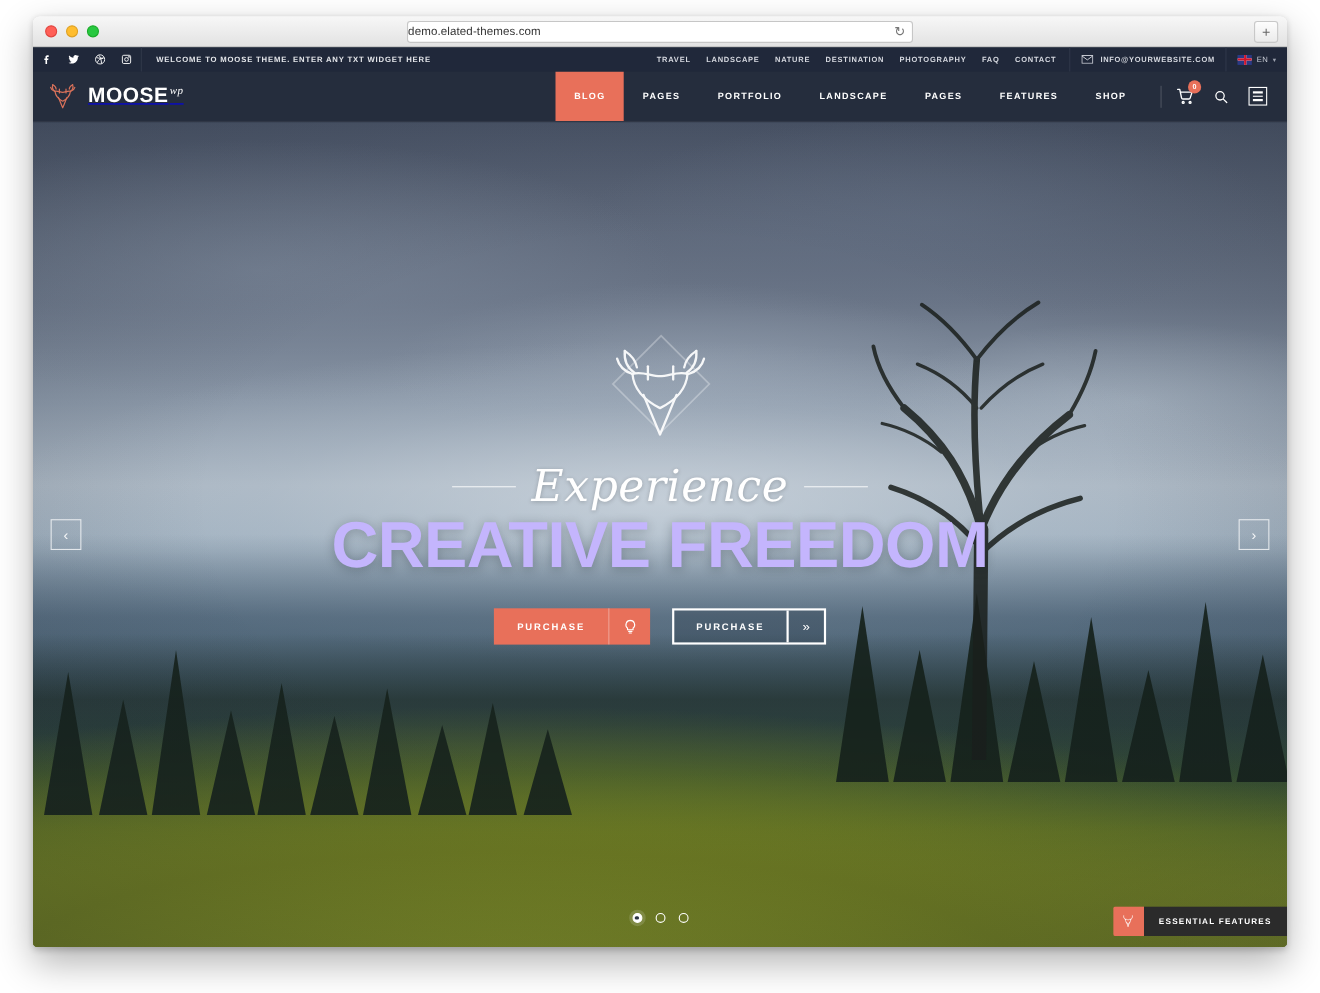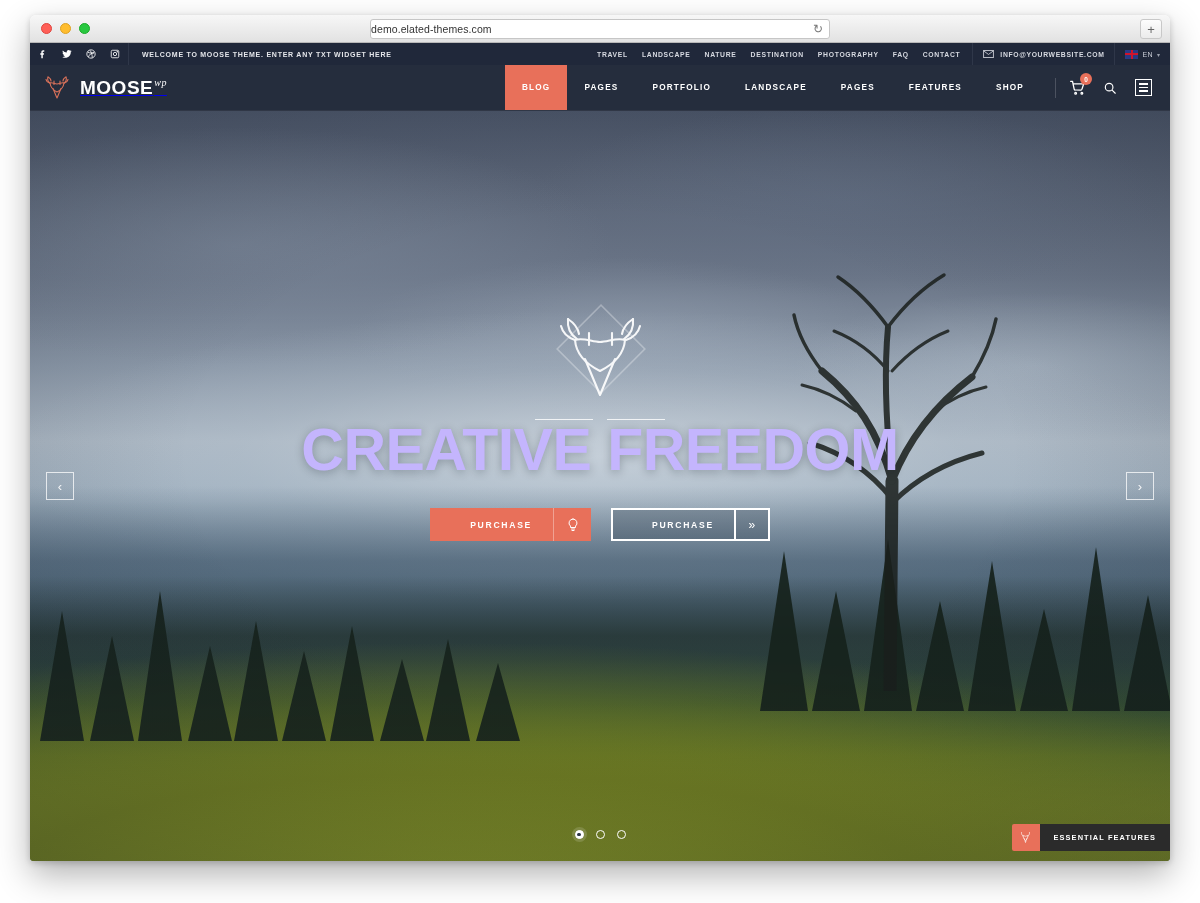--- a/index.html
+++ b/index.html
@@ -382,21 +382,20 @@
     display: flex;
     justify-content: center;
     gap: 20px;
   }
   .btn {
     display: flex;
     align-items: stretch;
     height: 33px;
     text-decoration: none;
     cursor: pointer;
-    padding-left: 19px;
   }
   .btn-solid { background: #e8705a; }
   .btn-solid .btn-label {
     color: #fff; font-weight: bold; font-size: 8.6px; letter-spacing: 1.7px;
     padding: 0 21px; display:flex; align-items:center;
   }
   .btn-solid .btn-ico {
     width: 38px;
     border-left: 1px solid rgba(255,255,255,0.35);
     display:flex; align-items:center; justify-content:center;
@@ -689,20 +688,21 @@
             <path d="M37 39 C45 36 54 41 62 41 C70 41 79 36 87 39"></path>
             <path d="M37 39 C38 52 46 62 62 70 C78 62 86 52 87 39"></path>
             <path d="M51 44 L51 32"></path>
             <path d="M74 44 L74 32"></path>
             <path d="M47 58 C52 70 57 82 62 94 C67 82 72 70 77 58"></path>
           </g>
         </svg>
 
         <div class="script-row">
           <span class="script-line"></span>
+          <span class="script-title">Experience</span>
           <span class="script-line"></span>
         </div>
 
         <h1 class="hero-heading">CREATIVE FREEDOM</h1>
 
         <div class="hero-buttons">
 
           <a href="#" class="btn btn-solid">
             <span class="btn-label">PURCHASE</span>
             <span class="btn-ico">

